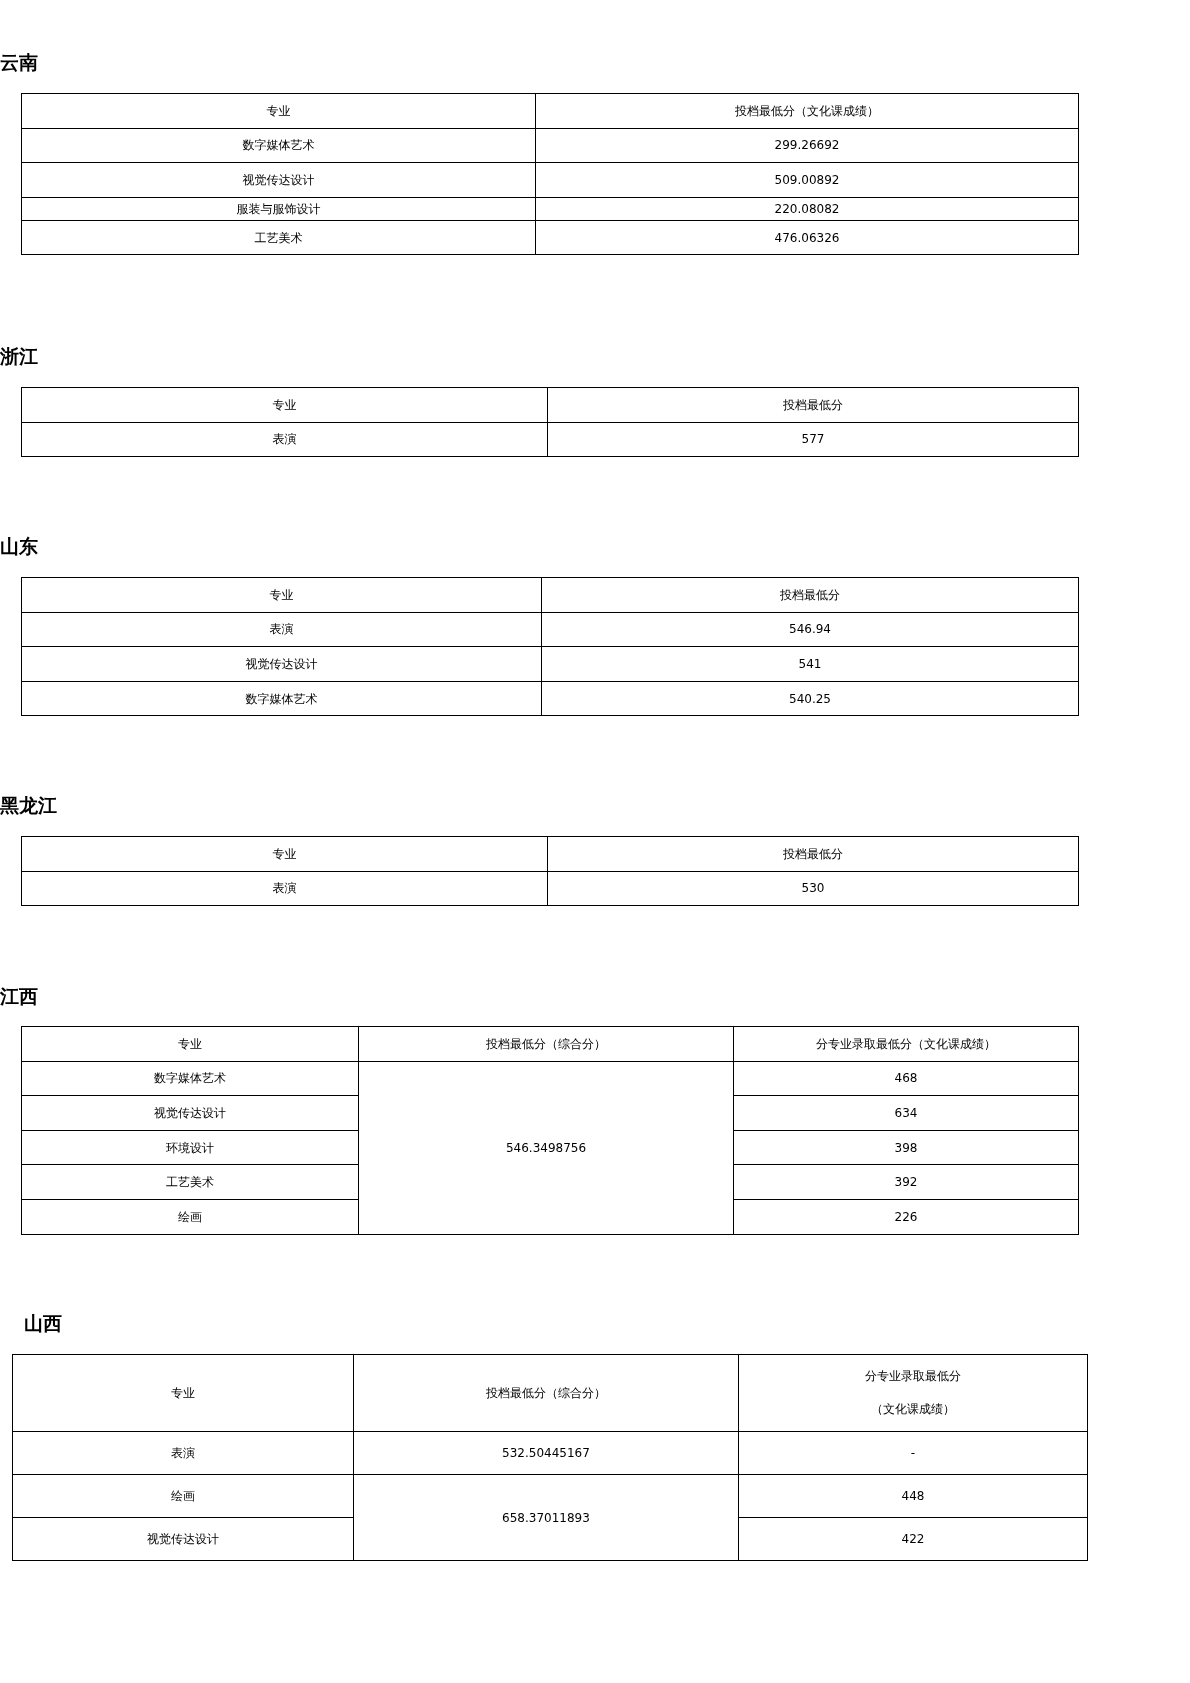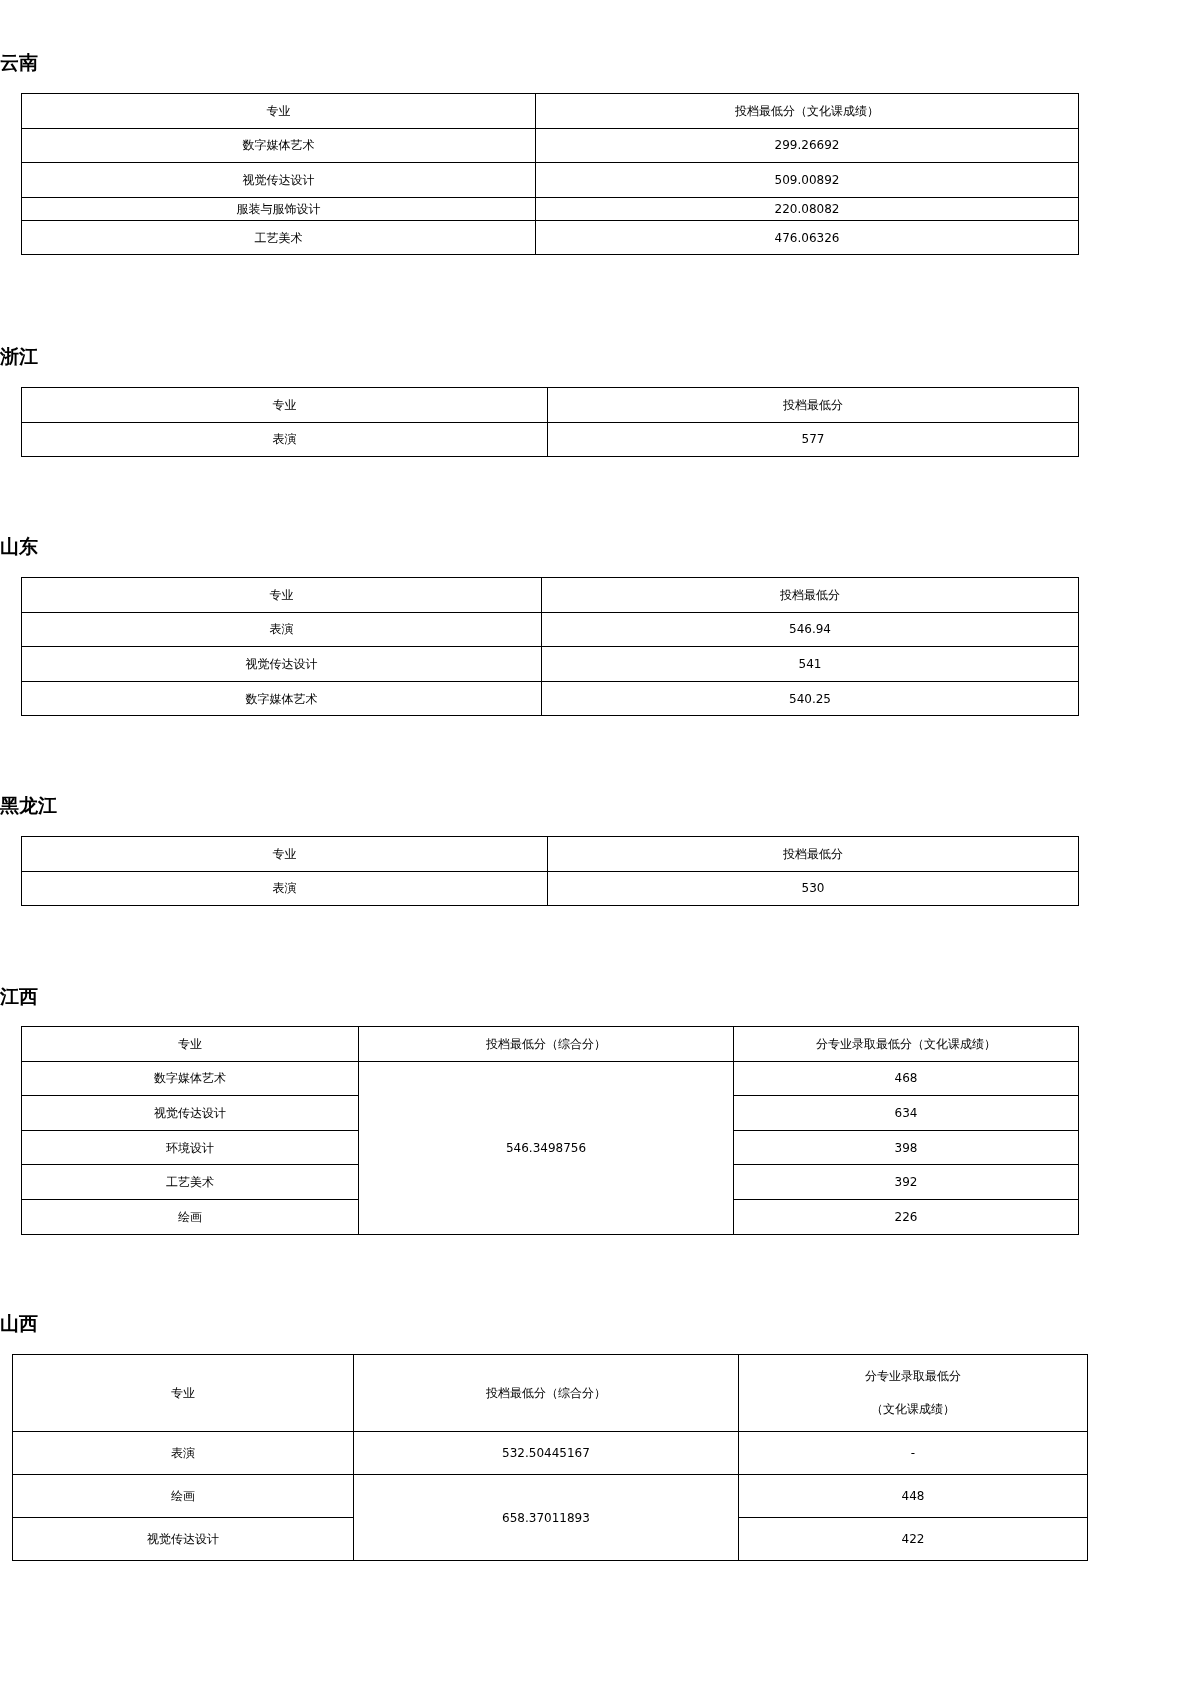--- a/index.html
+++ b/index.html
@@ -136,21 +136,21 @@
     <td>工艺美术</td>
     <td>392</td>
   </tr>
   <tr style="height:34.6px">
     <td>绘画</td>
     <td>226</td>
   </tr>
 </tbody>
   </table>
 
-<div class="section-title" style="top:1311px;">山西</div>
+<div class="section-title" style="top:1311px;padding-left:24px;">山西</div>
 <table class="score" style="left:12px; top:1354px; width:1075px;">
   <colgroup>
       <col style="width:341px">
       <col style="width:385px">
       <col style="width:349px">
     </colgroup>
   <tbody>
       <tr style="height:77px">
     <td>专业</td>
     <td>投档最低分（综合分）</td>

